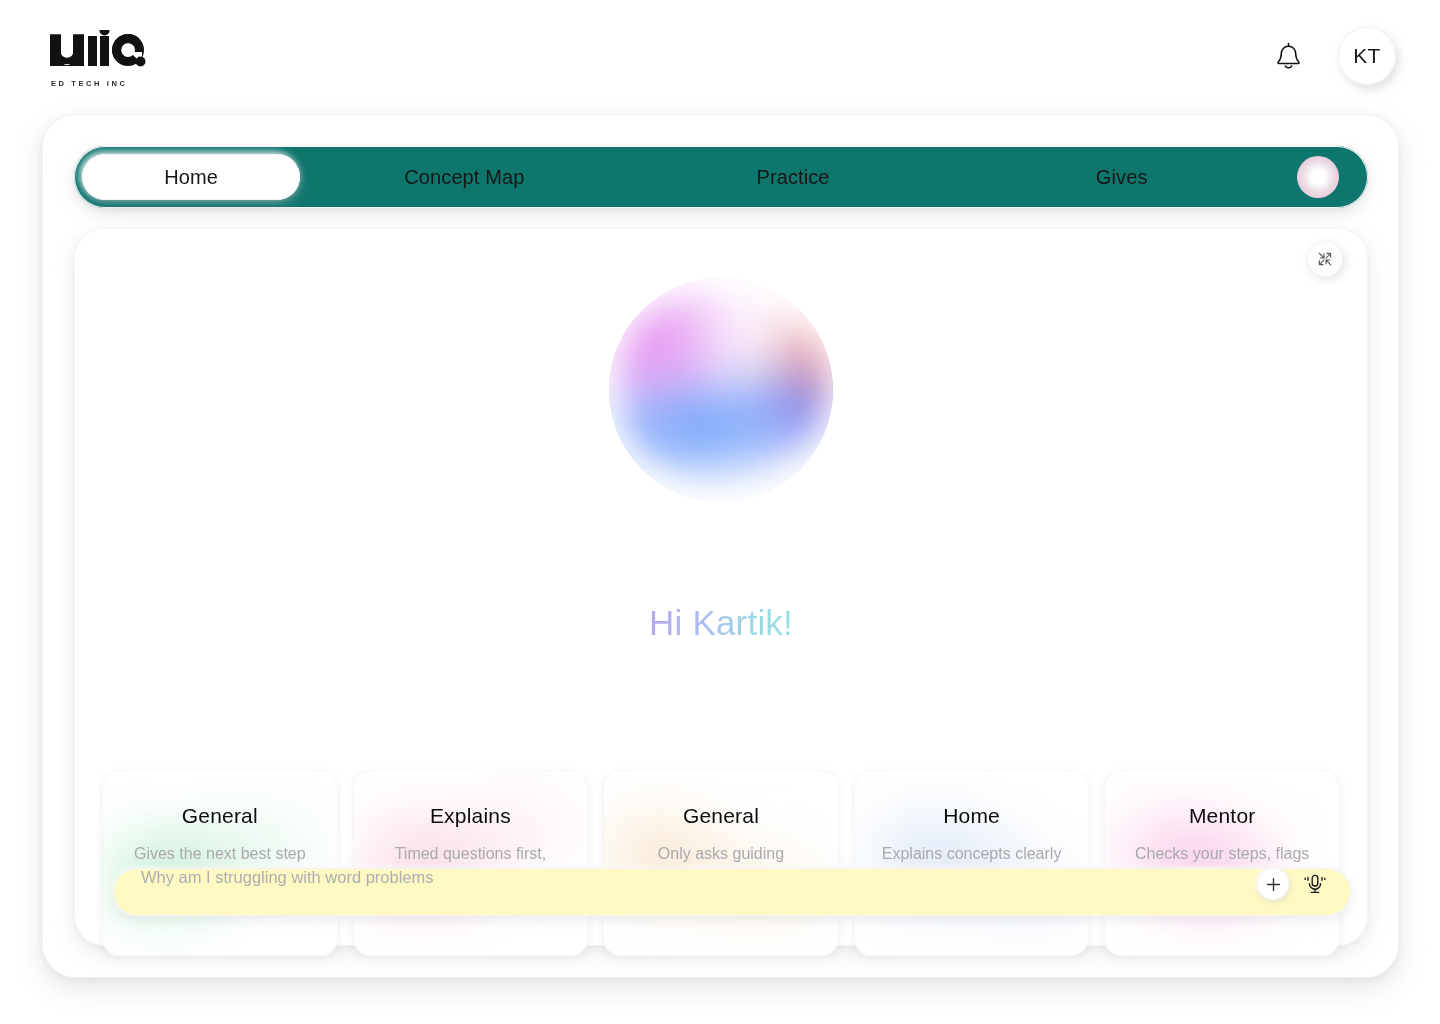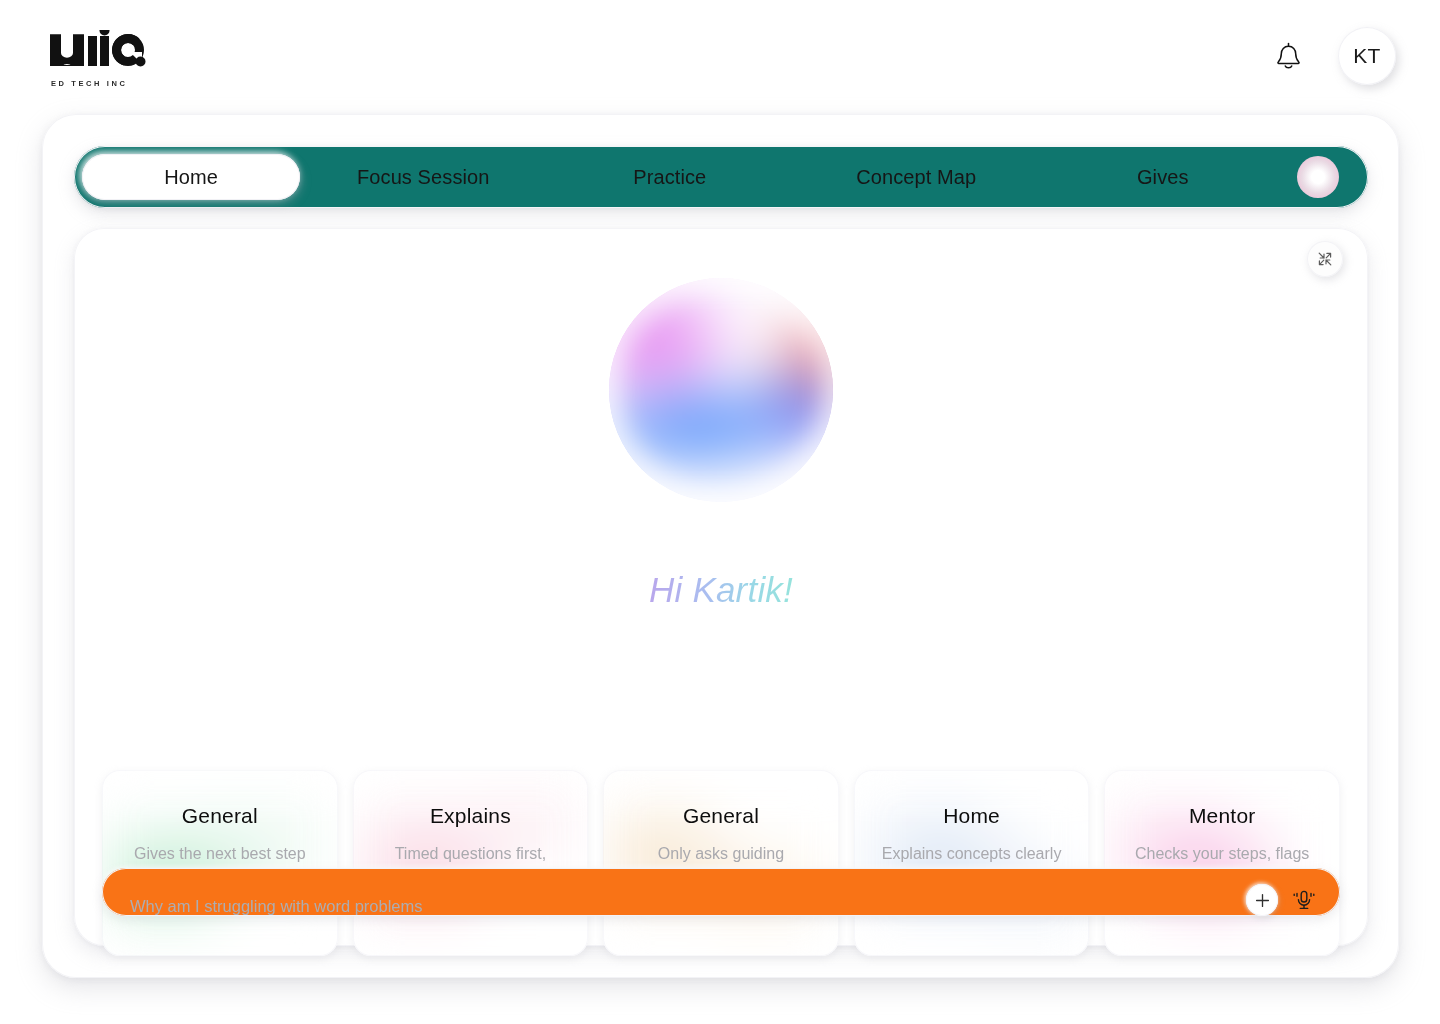--- a/index.html
+++ b/index.html
@@ -204,28 +204,27 @@
   }
   .hero-orb::after {
     content: "";
     position: absolute;
     inset: 0;
     border-radius: 50%;
     box-shadow: inset 0 0 26px 10px rgba(255,255,255,0.62);
   }
 
   .greeting {
-    margin-top: 68px;
+    margin-top: 101px;
     font-size: 35px;
     letter-spacing: 0.2px;
     background: linear-gradient(90deg, #b9a6ec 0%, #a9bff0 42%, #99d8e6 72%, #96e3dc 100%);
     -webkit-background-clip: text;
     background-clip: text;
     color: transparent;
-    font-style: italic;
     -webkit-text-fill-color: transparent;
   }
 
   
   .cards {
     position: absolute;
     left: 28px;
     top: 542px;
     width: 1238px;
     display: flex;
@@ -265,28 +264,28 @@
     font-size: 16px;
     line-height: 1.52;
     color: #a9a9ae;
     text-align: center;
     padding: 0 22px;
   }
 
   
   .inputbar {
     position: absolute;
-    left: 28px;
+    left: 39px;
     bottom: 30px;
     width: 1238px;
     height: 48px;
     border-radius: 24px;
-    background: #f97316;
-    display: flex;
-    align-items: flex-end;
+    background: #fef9c3;
+    display: flex;
+    align-items: flex-start;
     padding: 0 14px 0 28px;
     box-shadow: 0 4px 11px rgba(174,174,184,0.24),
                 -1px -1px 5px rgba(255,255,255,0.9),
                 inset 0 0 0 1px rgba(243,243,247,1);
   }
   .inputbar input {
     flex: 1;
     border: none;
     outline: none;
     background: transparent;
@@ -354,23 +353,22 @@
     </div>
   </div>
 </div>
 
 <div class="shell">
 
   <div class="tabbar">
     <div class="tab active">
       <span>Home</span>
     </div>
-    <div class="tab">Focus Session</div>
+    <div class="tab">Concept Map</div>
     <div class="tab">Practice</div>
-    <div class="tab">Concept Map</div>
     <div class="tab">Gives</div>
     <div class="tab-orb">
       <div class="orb"></div>
     </div>
   </div>
 
   <div class="panel">
 
     <div class="collapse-btn">
       <svg width="16" height="16" viewBox="0 0 16 16">

